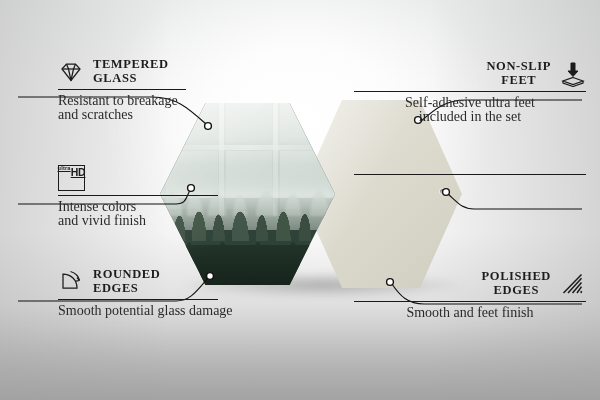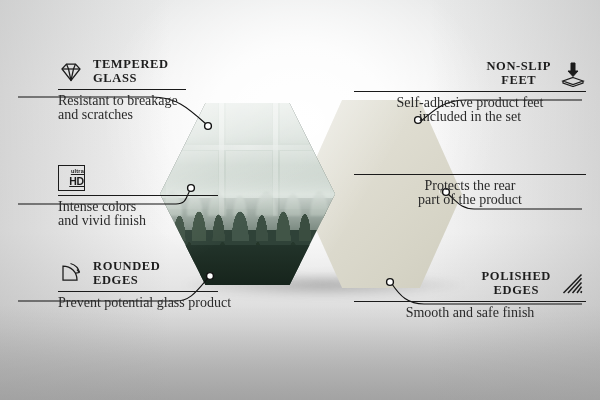--- a/index.html
+++ b/index.html
@@ -112,21 +112,21 @@
   .feat-rule{height:1px;background:#1a1a1a;margin:4px 0 4px;}
   .feat-desc{
     font-family:"Liberation Serif", serif;
     font-size:14px;line-height:14px;color:#2a2a2a;
     white-space:pre-line;
   }
   .ico{width:26px;height:26px;flex:0 0 26px;display:block;}
   .ico svg{display:block;width:26px;height:26px;}
   .ico-hd{
     width:25px;height:24px;flex:0 0 25px;border:1.4px solid #1b1b1b;
-    display:flex;flex-direction:column;align-items:flex-end;justify-content:center;
+    display:flex;flex-direction:row;align-items:flex-start;justify-content:center;
     font-family:"Liberation Sans", sans-serif;color:#1b1b1b;line-height:1;text-decoration:underline;
   }
   .ico-hd .u{font-size:5.6px;font-weight:700;letter-spacing:.2px;}
   .ico-hd .d{font-size:10.5px;font-weight:700;letter-spacing:-.2px;margin-top:1px;}
 </style>
 </head>
 <body>
 
 <div id="stage">
 
@@ -212,78 +212,76 @@
       <span class="ico-hd">
         <span class="u">ultra</span>
         <span class="d">HD</span>
       </span>
     </div>
     <div class="feat-rule" style="width:160px;"></div>
     <div class="feat-desc">Intense colors
 and vivid finish</div>
   </div>
 
-  <div class="feat left" style="top:260px;">
+  <div class="feat left" style="top:268px;">
     <div class="feat-head">
       <span class="ico">
         <svg viewBox="0 0 26 26">
             <g fill="none" stroke="#1b1b1b" stroke-width="1.25">
           <path d="M5 5 L5 19 L19 19 C19 11 13 5 5 5 Z"></path>
           <path d="M12.5 2.5 C17.5 4 20.5 7 21.5 11.5"></path>
           <path d="M21.5 11.5 L19 8.5 M21.5 11.5 L17.8 12.2"></path>
         </g>
           </svg>
       </span>
       <span class="feat-title">ROUNDED
 EDGES</span>
     </div>
     <div class="feat-rule" style="width:160px;"></div>
-    <div class="feat-desc">Prevent potential glass product</div>
+    <div class="feat-desc">Smooth potential glass damage</div>
   </div>
 
   <div class="feat right" style="top:60px;">
     <div class="feat-head">
       <span class="ico">
         <svg viewBox="0 0 26 26">
             <g fill="#1b1b1b" stroke="#1b1b1b" stroke-width="1">
           <path d="M11 2 L15 2 L15 10 L18 10 L13 15.5 L8 10 L11 10 Z"></path>
         </g>
             <g fill="none" stroke="#1b1b1b" stroke-width="1.2">
           <path d="M13 16.5 L23 20 L13 23.5 L3 20 Z"></path>
           <path d="M3 20 L3 22 L13 25.5 L23 22 L23 20"></path>
         </g>
           </svg>
       </span>
       <span class="feat-title">NON-SLIP
 FEET</span>
     </div>
     <div class="feat-rule" style="width:232px;margin-left:auto;"></div>
-    <div class="feat-desc">Self-adhesive product feet
+    <div class="feat-desc">Self-adhesive ultra feet
 included in the set</div>
   </div>
 
   <div class="feat right" style="top:170px;">
     <div class="feat-rule" style="width:232px;margin-left:auto;"></div>
-    <div class="feat-desc">Protects the rear
-part of the product</div>
   </div>
 
   <div class="feat right" style="top:270px;">
     <div class="feat-head">
       <span class="ico">
         <svg viewBox="0 0 26 26">
             <g stroke="#1b1b1b" stroke-width="1.5" fill="none">
           <path d="M3.5 22 L21.5 3.5"></path>
               <path d="M8 22 L21.5 7.2"></path>
           <path d="M12.5 22 L21.5 11.4"></path>
               <path d="M17 22 L21.5 15.6"></path>
           <path d="M21 22 L21.5 20"></path>
         </g>
           </svg>
       </span>
       <span class="feat-title">POLISHED
 EDGES</span>
     </div>
     <div class="feat-rule" style="width:232px;margin-left:auto;"></div>
-    <div class="feat-desc">Smooth and safe finish</div>
+    <div class="feat-desc">Smooth and feet finish</div>
   </div>
 
 </div>
 
 </body></html>

